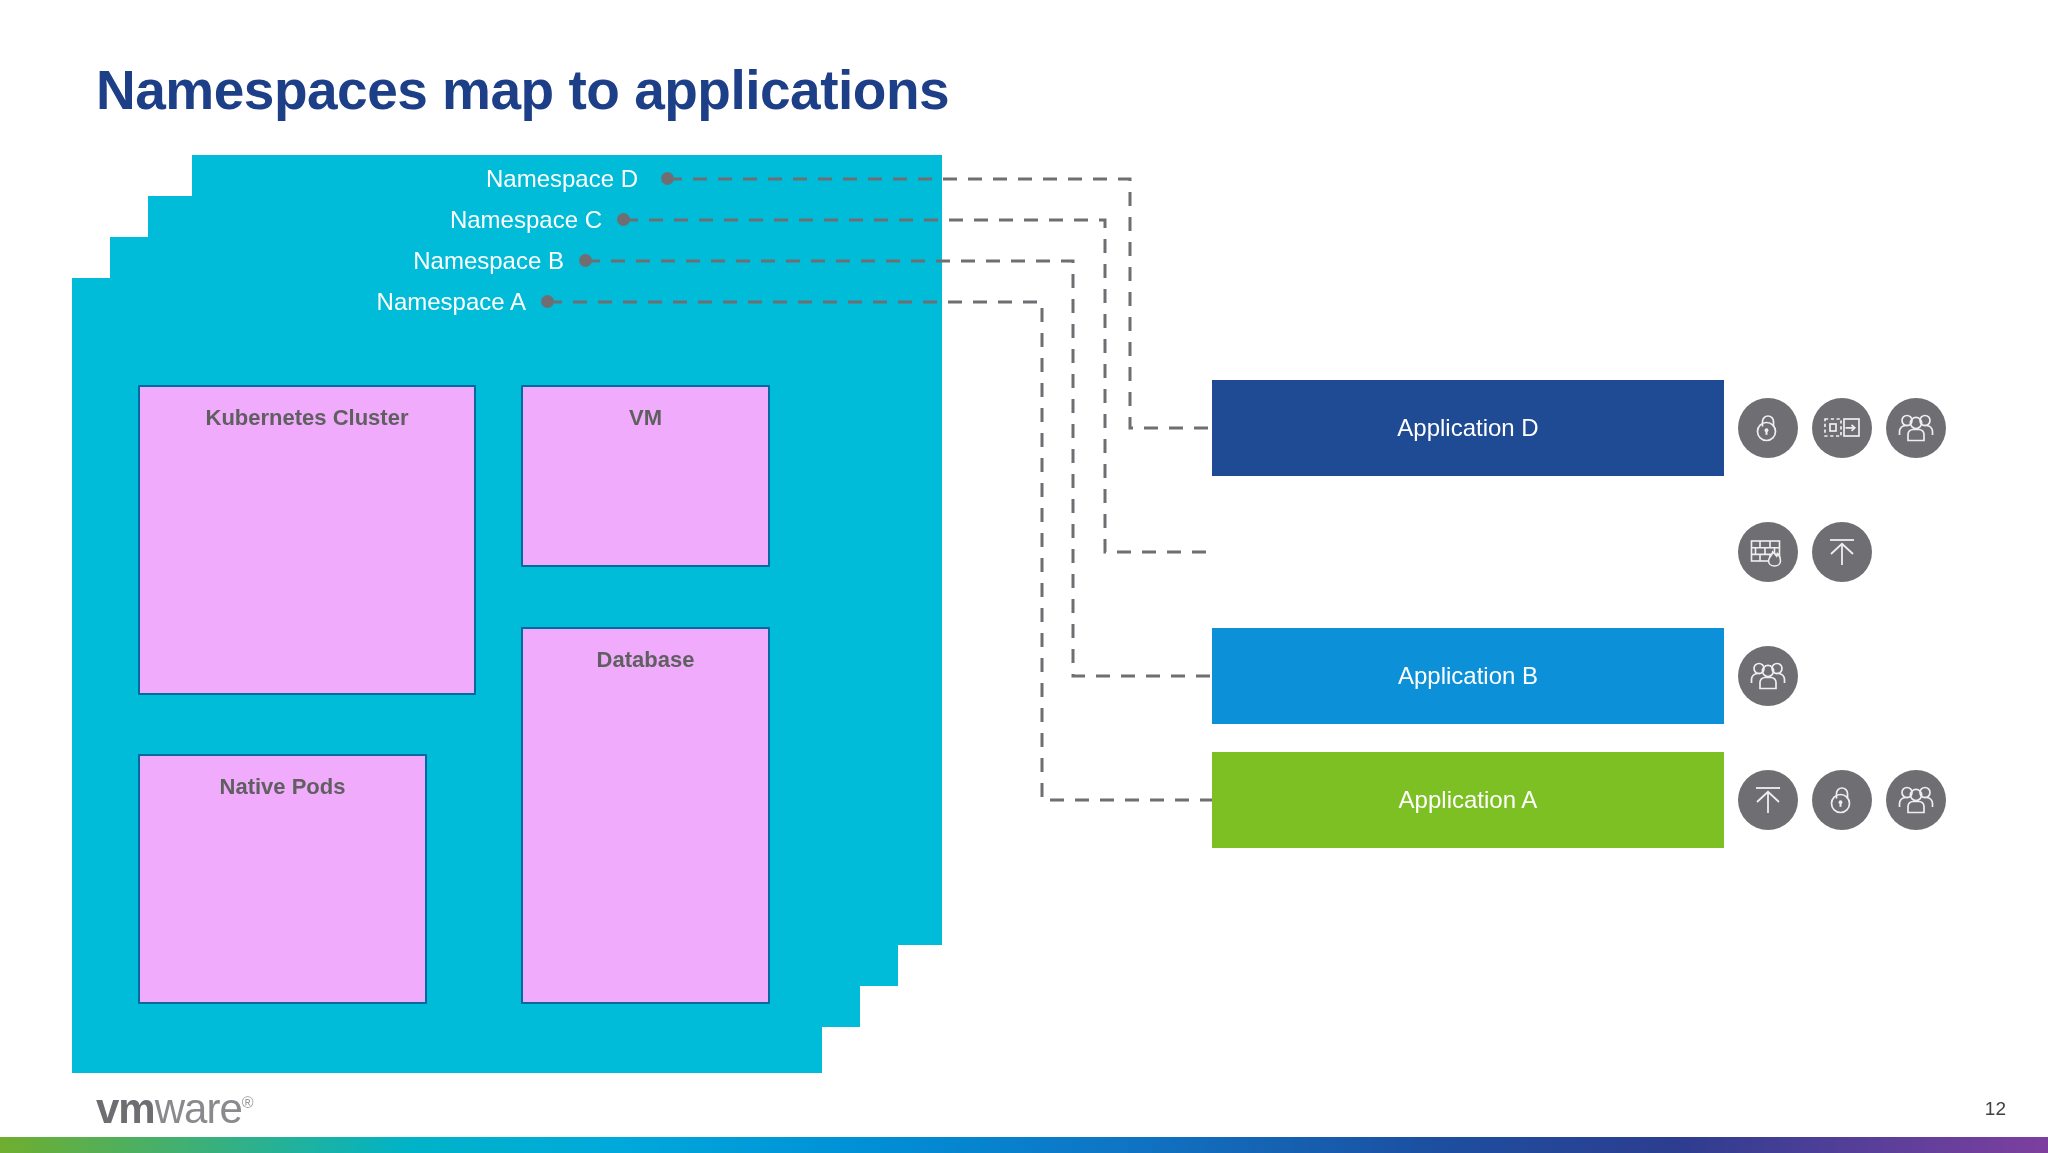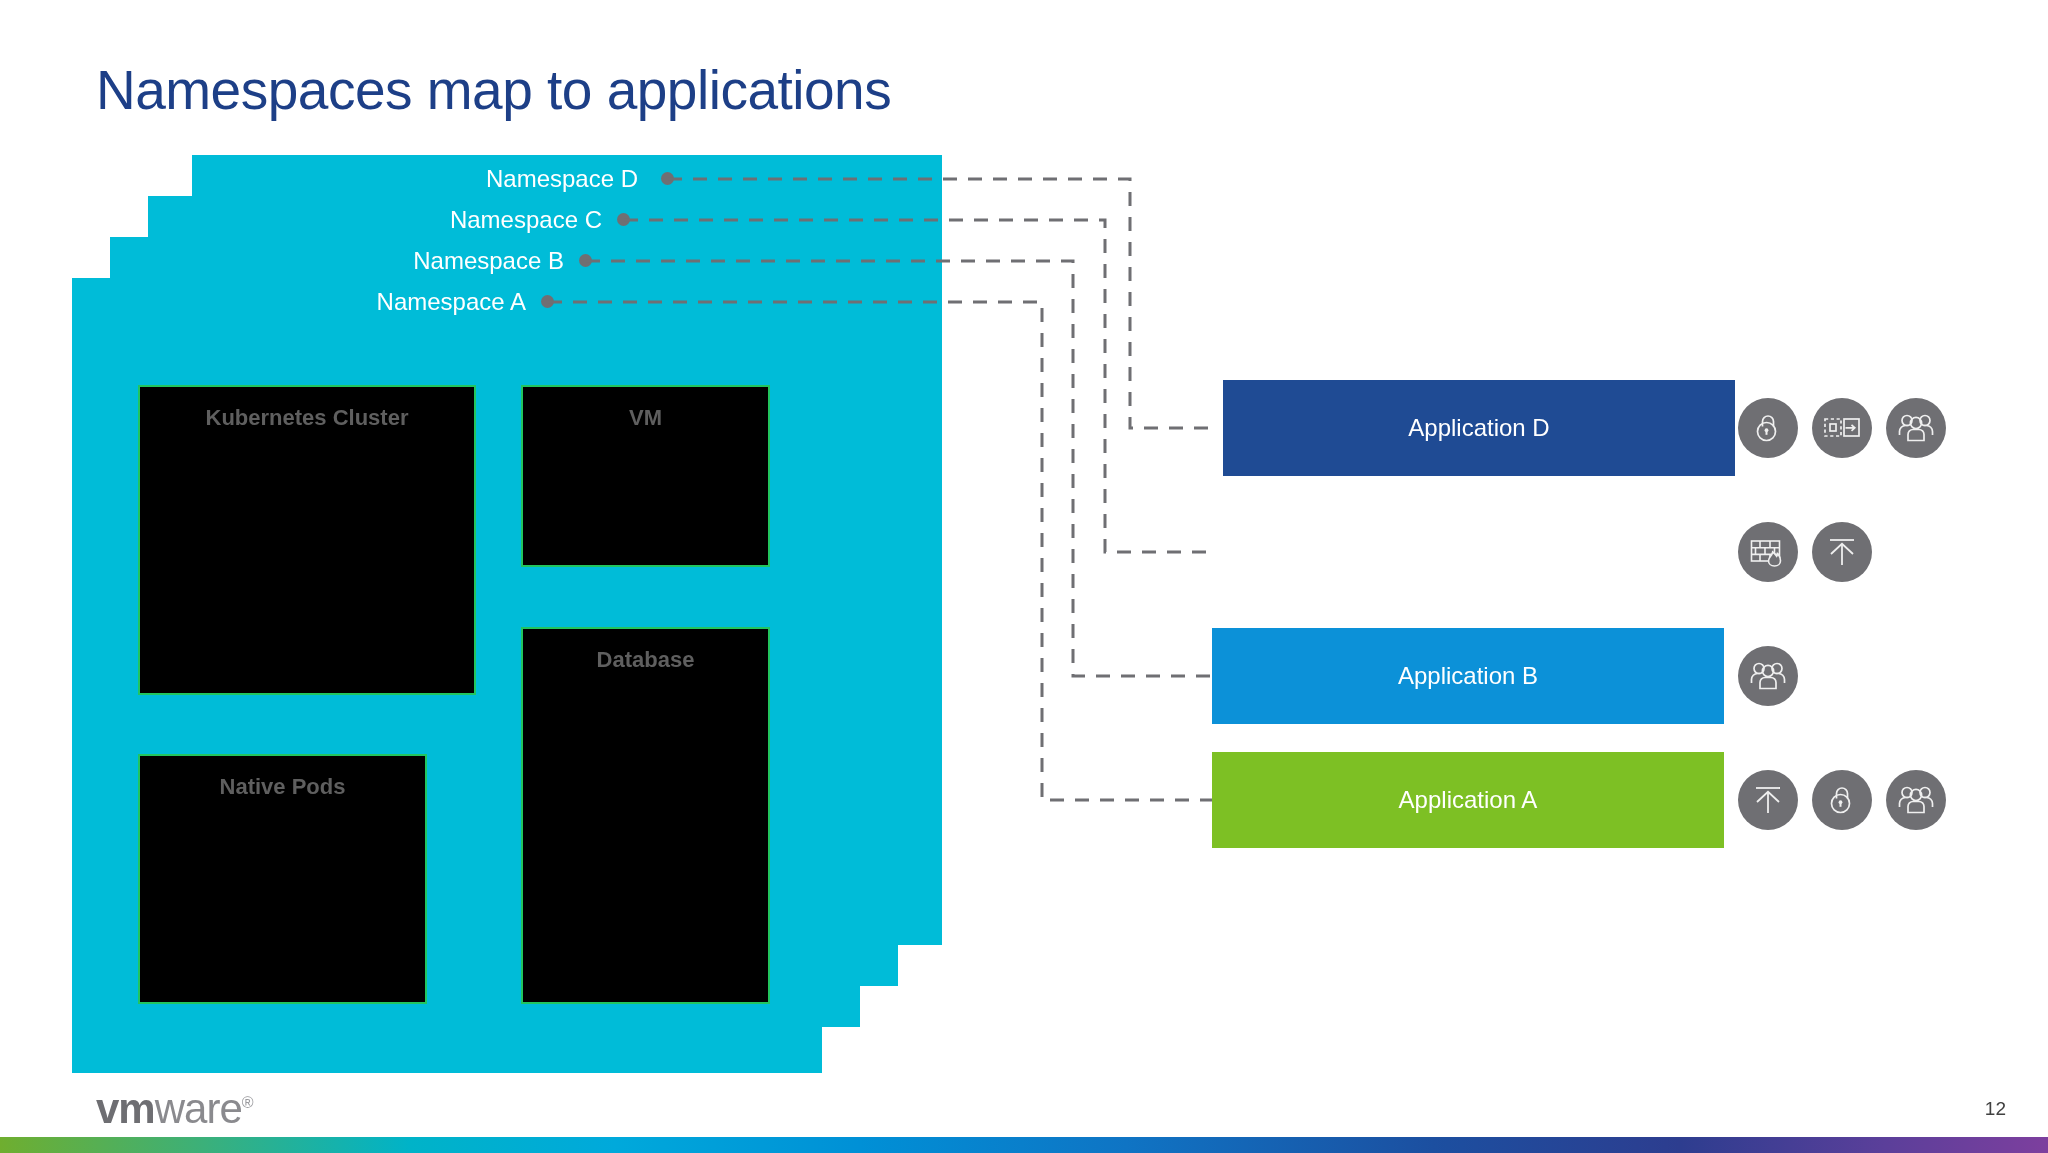--- a/index.html
+++ b/index.html
@@ -9,40 +9,40 @@
     font-family:"Liberation Sans", sans-serif;
     overflow:hidden;
     position:relative;
   }
   #slide{position:absolute;inset:0;width:2048px;height:1153px;background:#fff;}
 
   
   .title{
     position:absolute;left:96px;top:58px;
     font-size:55px;line-height:64px;
-    color:#1d3f87;font-weight:400;
+    color:#1d3f87;font-weight:700;
     letter-spacing:-0.5px;
     white-space:nowrap;
     text-align:right;
   }
 
   
   .ns-layer{position:absolute;background:#00bcd8;}
   .ns-label{
     position:absolute;color:#ffffff;font-size:24px;line-height:24px;
     white-space:nowrap;font-weight:400;
   }
   .ns-dot{
     position:absolute;width:13px;height:13px;border-radius:50%;
     background:#6f6f73;
   }
 
   
   .inner-box{
-    position:absolute;background:#000000;border:2px solid #22c55e;
+    position:absolute;background:#f0abfc;border:2px solid #0369a1;
   }
   .inner-box .lbl{
     position:absolute;left:0;right:0;top:18px;
     text-align:center;color:#5f5f5f;font-size:22px;font-weight:bold;
     white-space:nowrap;
   }
 
   
   #connectors{position:absolute;left:0;top:0;width:2048px;height:1153px;pointer-events:none;}
 
@@ -132,21 +132,21 @@
       <path d="M 668 179 H 1130 V 428 H 1212"></path>
 
       <path d="M 624 220 H 1105 V 552 H 1212"></path>
 
       <path d="M 586 261 H 1073 V 676 H 1212"></path>
 
       <path d="M 548 302 H 1042 V 800 H 1212"></path>
     </g>
   </svg>
 
-  <div class="app-box" style="top:380px;background:#1f4b94;margin-left:11px;">
+  <div class="app-box" style="top:380px;background:#1f4b94;">
     <span>Application D</span>
   </div>
   <div class="icon-row" style="left:1738px;top:398px;">
     <span class="icon-circle">
       <svg width="36" height="36" viewBox="0 0 36 36" fill="none" stroke="#efefef" stroke-width="1.7">
         <path d="M12.5 16.5 V11.5 a5.5 5.5 0 0 1 11 0 V16.5"></path>
         <circle cx="16.5" cy="21.5" r="9"></circle>
         <circle cx="16.5" cy="20.2" r="1.9" fill="#efefef" stroke="none"></circle>
         <path d="M16.5 21.6 v3.2" stroke-width="2"></path>
       </svg>

